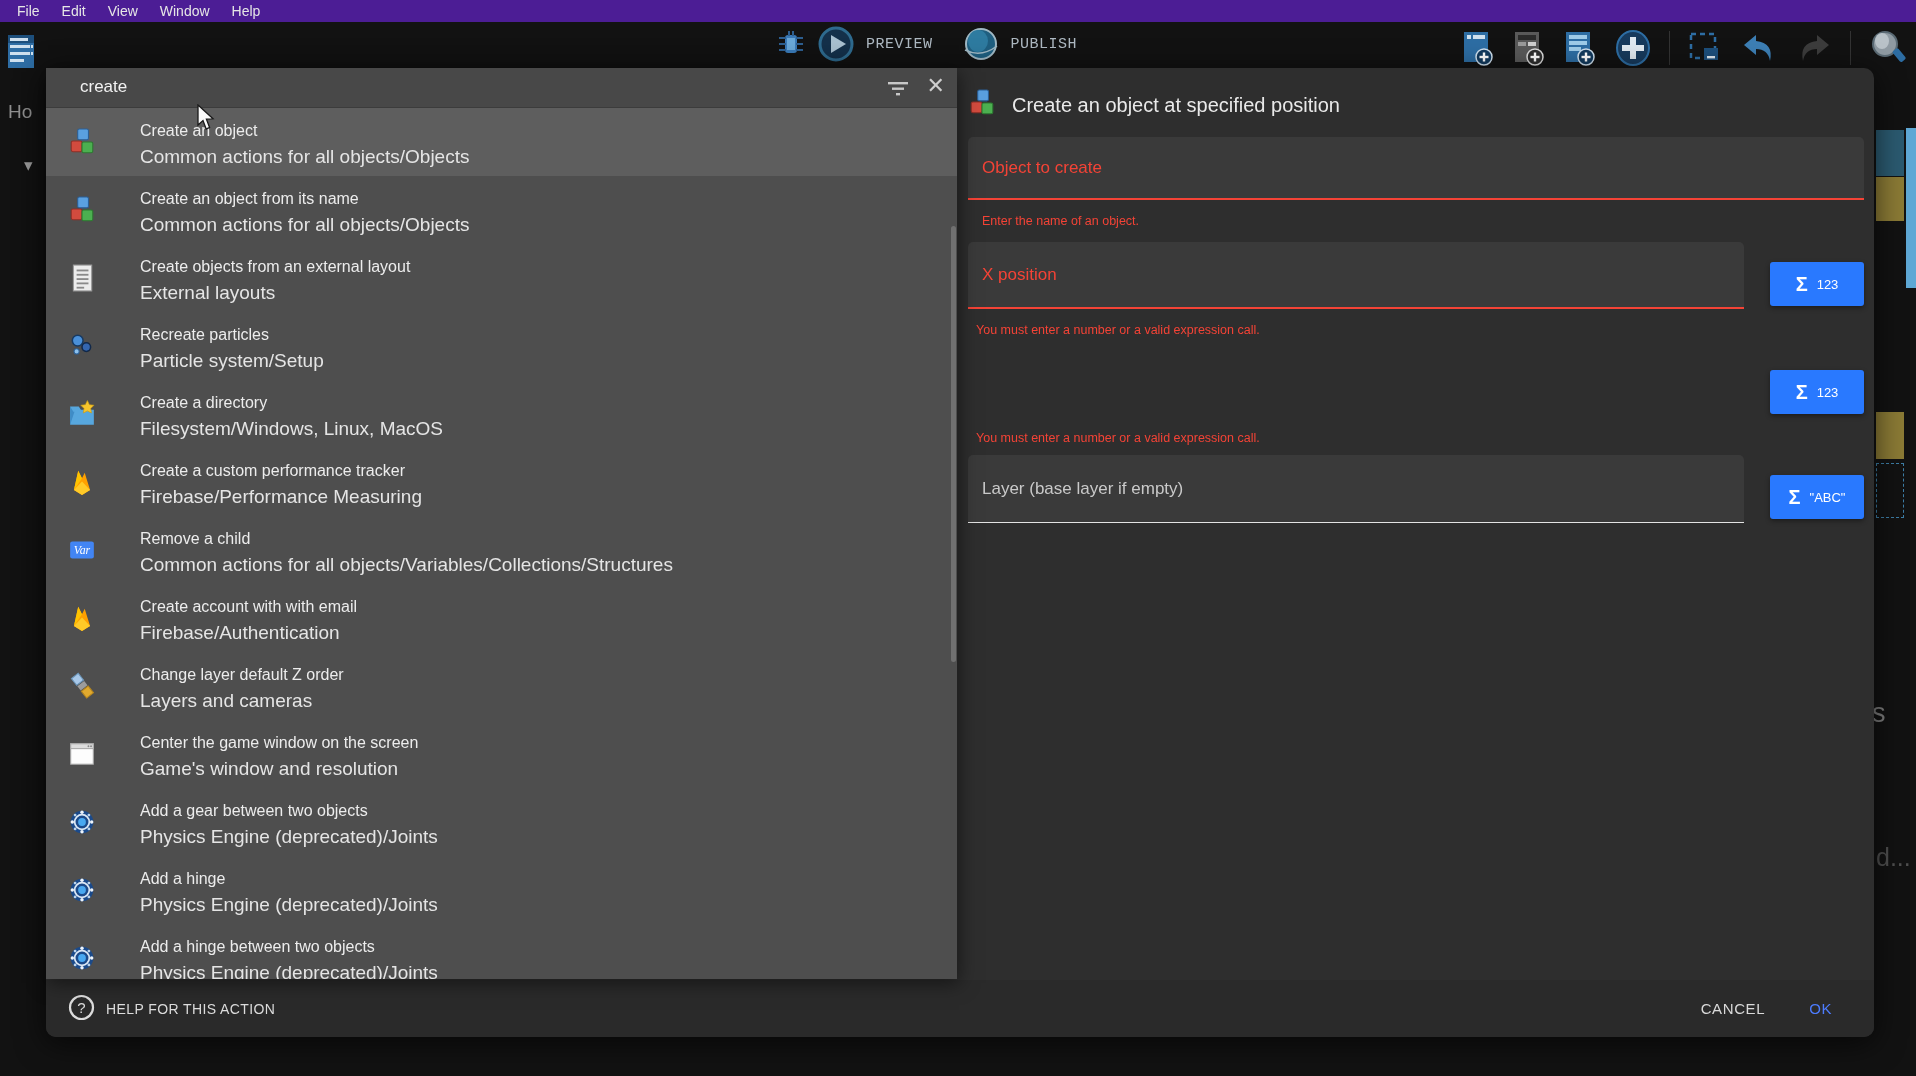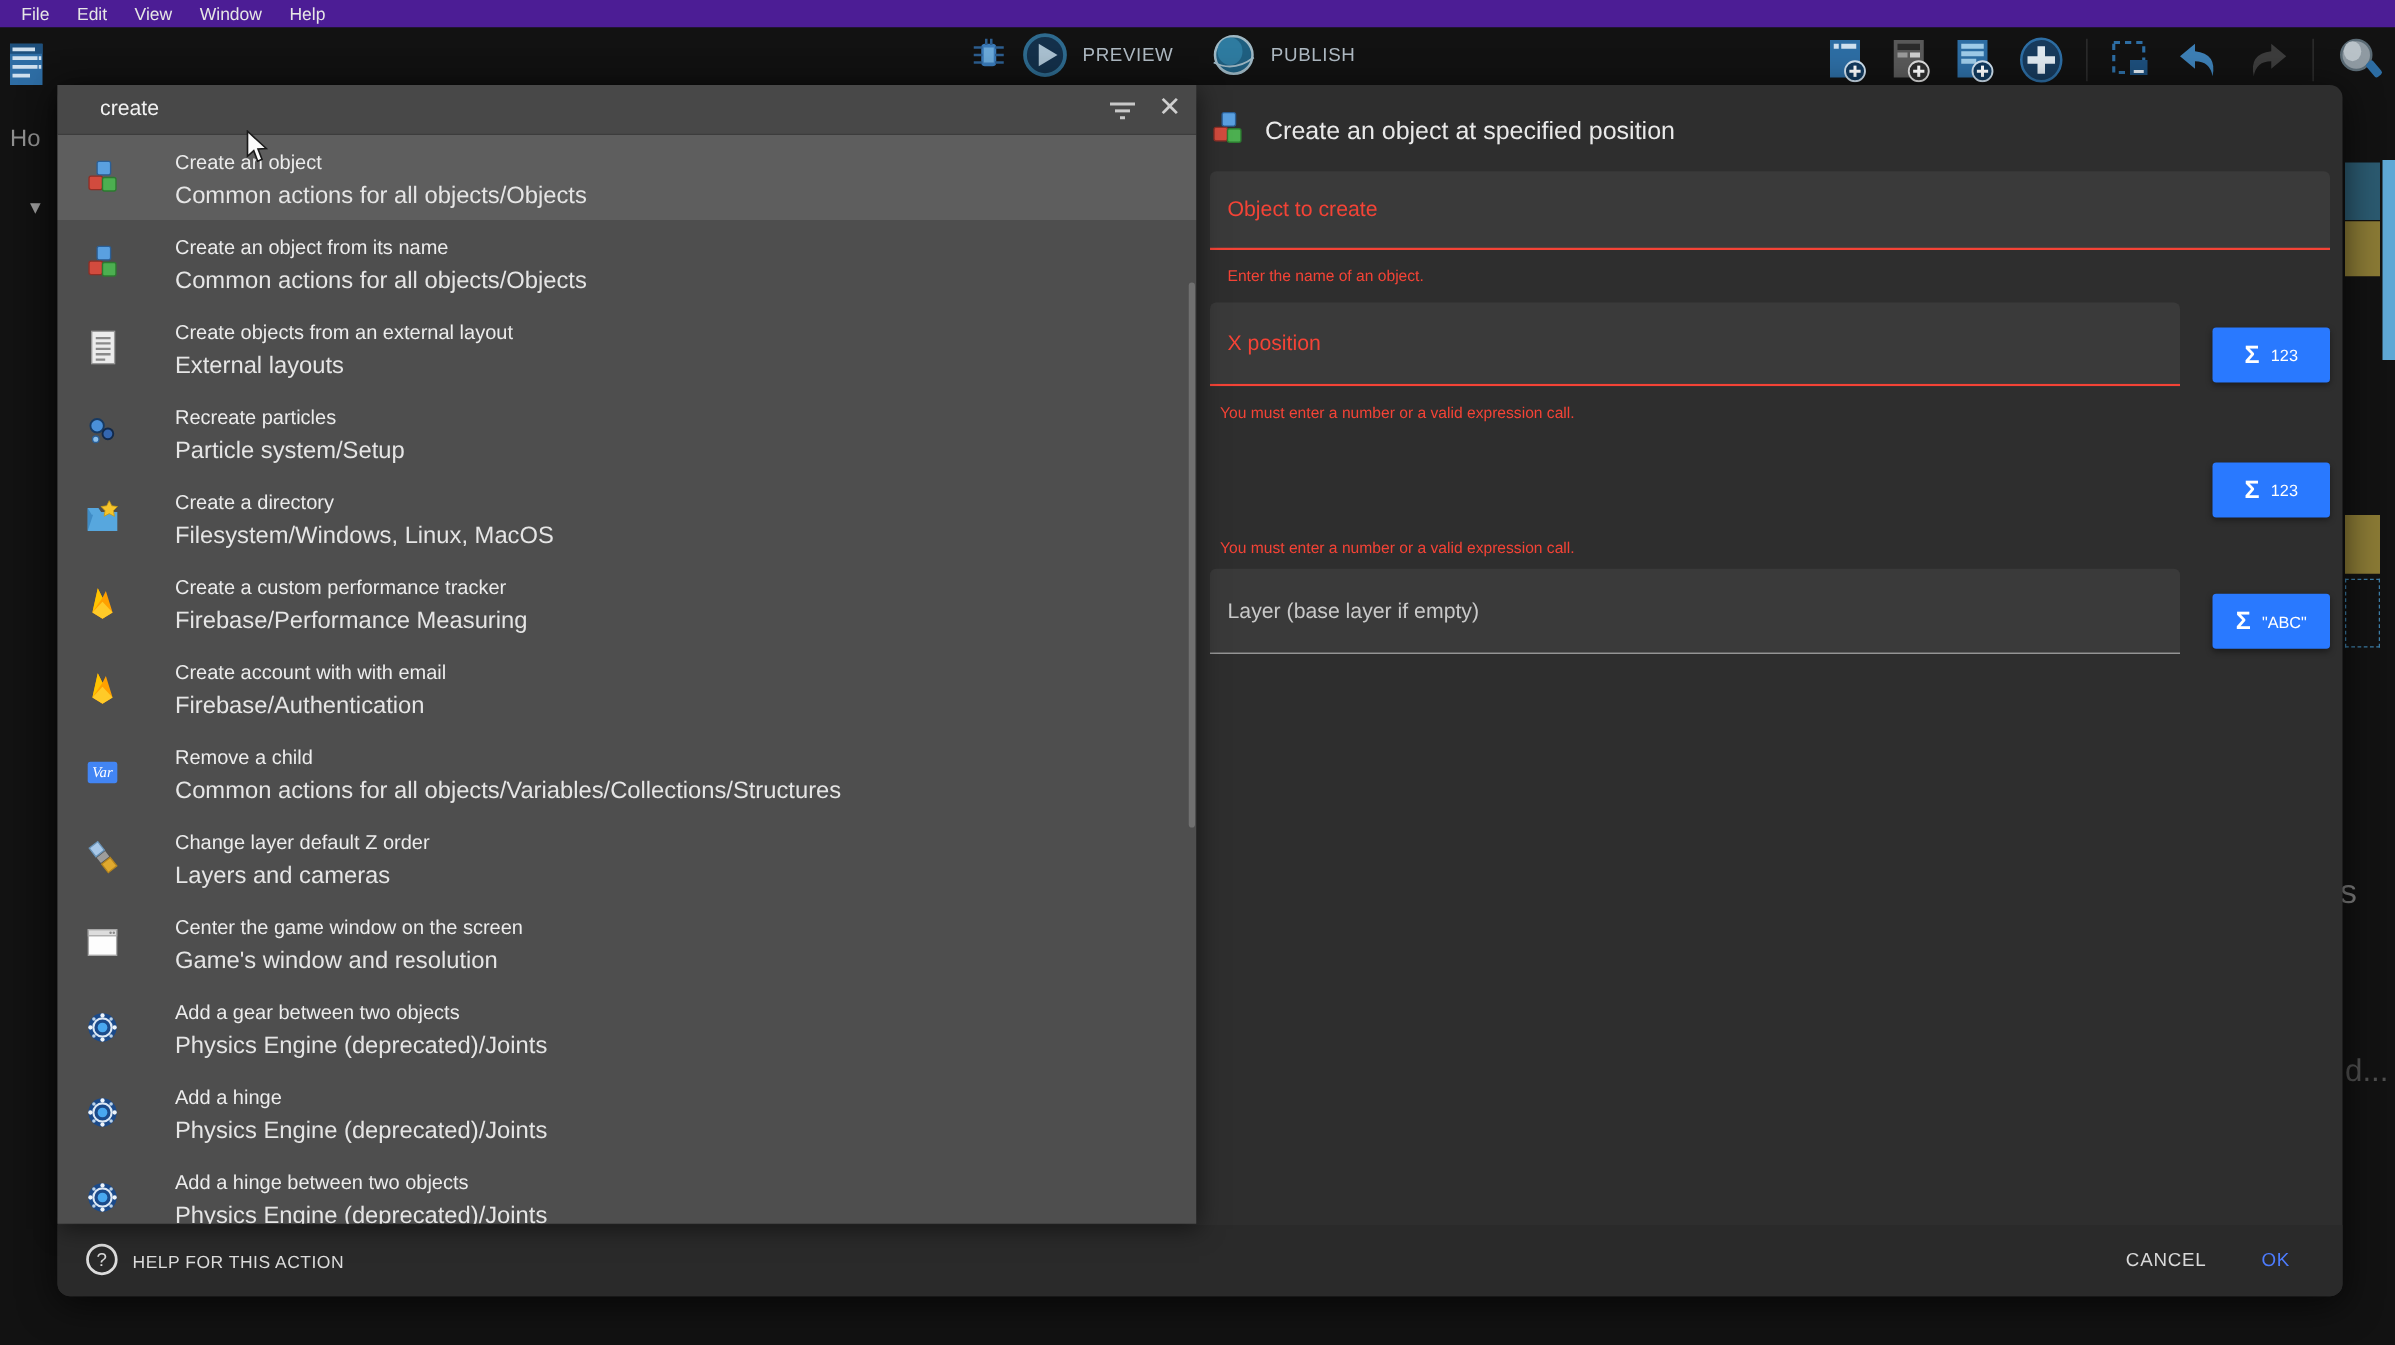--- a/index.html
+++ b/index.html
@@ -11,21 +11,21 @@
     -webkit-font-smoothing:antialiased;
   }
   
   .menubar { position:absolute; left:0; top:0; width:100%; height:22px;
     background:#4c1d95; display:flex; align-items:center; padding-left:6px; z-index:1; }
   .menubar span { color:#e6e6e6; font-size:14px; padding:0 11px; cursor:default; }
   
   .toolbar { position:absolute; left:0; top:22px; width:100%; height:48px; background:#121212; z-index:1; }
   .pm-icon { position:absolute; left:6px; top:10px; }
   .tb-center { position:absolute; left:776px; top:4px; display:flex; align-items:center; gap:12px; }
-  .tb-label { color:#aeb9c2; font-size:15px; letter-spacing:.5px; margin-right:18px; }
+  .tb-label { color:#aeb9c2; font-size:15px; letter-spacing:.5px; margin-right:18px;font-family:Liberation Mono, monospace; }
   .tb-right { position:absolute; right:10px; top:6px; display:flex; align-items:center; gap:17px; }
   .tb-right .divider { width:1px; height:34px; background:#333; }
   .tb-icon { display:inline-flex; }
   
   .home-tab { position:absolute; left:8px; top:101px; color:#8f8f8f; font-size:19px; z-index:0; }
   .bg-chevron { position:absolute; left:24px; top:155px; color:#9a9a9a; font-size:17px; z-index:0; }
   .edge-teal { position:absolute; left:1876px; top:130px; width:28px; height:46px; background:#2b5a70; }
   .edge-gold1 { position:absolute; left:1876px; top:177px; width:28px; height:44px; background:#8a7a35; }
   .edge-gold2 { position:absolute; left:1876px; top:412px; width:28px; height:47px; background:#8a7a35; }
   .edge-dashed { position:absolute; left:1876px; top:463px; width:28px; height:55px; border:1px dashed #3d7ea6; }
@@ -354,38 +354,38 @@
             <path d="M5.5 20.5 L13 9.5 L9.5 2.5 Z" fill="#ffc400"></path>
           </svg></span>
     <span class="row-text">
       <div class="row-title">Create a custom performance tracker</div>
       <div class="row-sub">Firebase/Performance Measuring</div>
     </span>
   </div>
 
   <div class="row">
     <span class="row-icon"><svg viewBox="0 0 26 26">
+            <rect x="2" y="5" width="22" height="16" rx="2" fill="#4285f4"></rect>
+            <text x="13" y="16.5" font-size="11" font-style="italic" font-family="Liberation Serif, serif" fill="#ffffff" text-anchor="middle">Var</text>
+          </svg></span>
+    <span class="row-text">
+      <div class="row-title">Remove a child</div>
+      <div class="row-sub">Common actions for all objects/Variables/Collections/Structures</div>
+    </span>
+  </div>
+
+  <div class="row">
+    <span class="row-icon"><svg viewBox="0 0 26 26">
             <path d="M5.5 20.5 L9.5 2.5 L13 9.5 L15.5 4.5 L20.5 20.5 L13 25 Z" fill="#ffa000"></path>
             <path d="M5.5 20.5 L13 25 L20.5 20.5 L13 12.5 Z" fill="#ffca28"></path>
             <path d="M5.5 20.5 L13 9.5 L9.5 2.5 Z" fill="#ffc400"></path>
           </svg></span>
     <span class="row-text">
       <div class="row-title">Create account with with email</div>
       <div class="row-sub">Firebase/Authentication</div>
-    </span>
-  </div>
-
-  <div class="row">
-    <span class="row-icon"><svg viewBox="0 0 26 26">
-            <rect x="2" y="5" width="22" height="16" rx="2" fill="#4285f4"></rect>
-            <text x="13" y="16.5" font-size="11" font-style="italic" font-family="Liberation Serif, serif" fill="#ffffff" text-anchor="middle">Var</text>
-          </svg></span>
-    <span class="row-text">
-      <div class="row-title">Remove a child</div>
-      <div class="row-sub">Common actions for all objects/Variables/Collections/Structures</div>
     </span>
   </div>
 
   <div class="row">
     <span class="row-icon"><svg viewBox="0 0 26 26">
             <g transform="rotate(-38 13 13)">
               <rect x="9.5" y="1.5" width="8" height="8" fill="#a8c8e8" stroke="#6a94b8"></rect>
               <rect x="9.5" y="10.5" width="8" height="5" fill="#9c9c9c"></rect>
               <rect x="9.5" y="16.5" width="8" height="8" fill="#e0a92e" stroke="#b5851e"></rect>
             </g>

